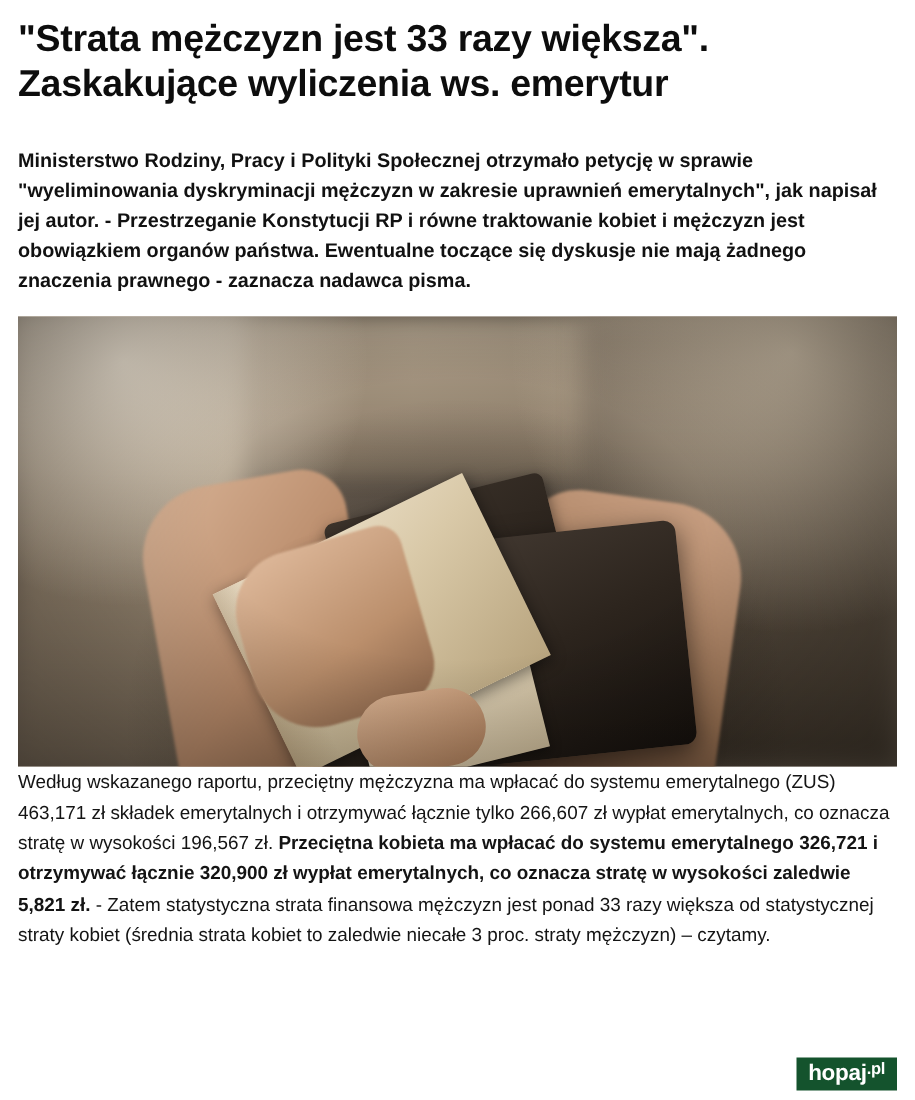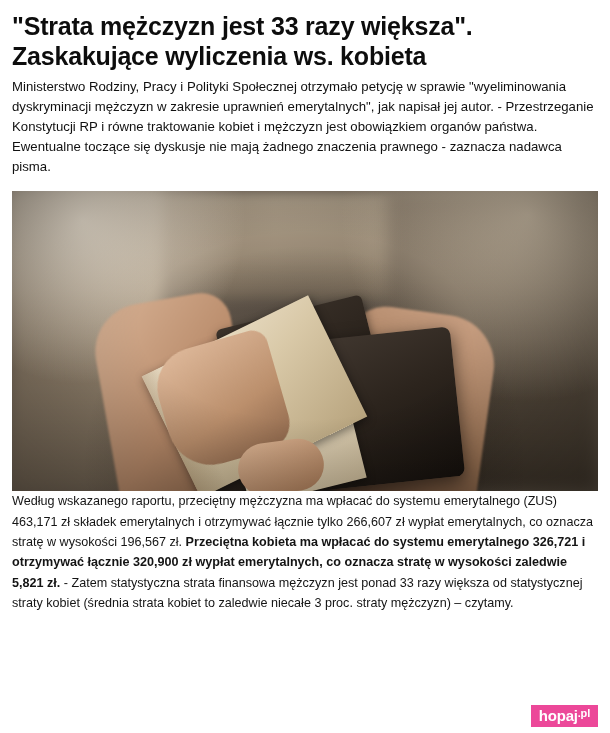--- a/index.html
+++ b/index.html
@@ -27,24 +27,24 @@
     line-height: 1.18;
     font-weight: bold;
     letter-spacing: -0.2px;
     margin: 2px 0 0 0;
     color: #0d0d0d;
   }
   .headline .line2 {
     display: block;
   }
   .lead {
-    margin-top: 6px;
+    margin-top: 26px;
     font-size: 13.2px;
     line-height: 1.52;
-    font-weight: normal;
+    font-weight: bold;
     color: #111111;
   }
   .photo {
     margin-top: 14px;
     width: 586px;
     height: 300px;
     position: relative;
     overflow: hidden;
     background: #6d6257;
   }
@@ -180,42 +180,42 @@
   .footer-bar {
     position: absolute;
     left: 0; right: 0; bottom: 0;
     height: 30px;
     background: #ffffff;
   }
   .logo {
     position: absolute;
     right: 12px;
     bottom: 6px;
-    background: #ec4899;
+    background: #14532d;
     color: #ffffff;
     font-weight: bold;
     font-size: 15px;
     padding: 2px 8px 3px 8px;
     letter-spacing: -0.2px;
     font-family: "Liberation Sans", sans-serif;
   }
   .logo .suffix {
     color: #ffffff;
     font-size: 11px;
     vertical-align: top;
   }
 </style>
 </head>
 <body>
 
 <div class="page">
 
   <h1 class="headline">
     <span>"Strata mężczyzn jest 33 razy większa".</span>
-    <span class="line2">Zaskakujące wyliczenia ws. kobieta</span>
+    <span class="line2">Zaskakujące wyliczenia ws. emerytur</span>
   </h1>
 
   <p class="lead">Ministerstwo Rodziny, Pracy i Polityki Społecznej otrzymało petycję w sprawie "wyeliminowania dyskryminacji mężczyzn w zakresie uprawnień emerytalnych", jak napisał jej autor. - Przestrzeganie Konstytucji RP i równe traktowanie kobiet i mężczyzn jest obowiązkiem organów państwa. Ewentualne toczące się dyskusje nie mają żadnego znaczenia prawnego - zaznacza nadawca pisma.</p>
 
   <div class="photo">
     <div class="ph-bg"></div>
     <div class="ph-counter"></div>
     <div class="ph-cabinet"></div>
     <div class="ph-dark-right"></div>
     <div class="ph-bg2"></div>

